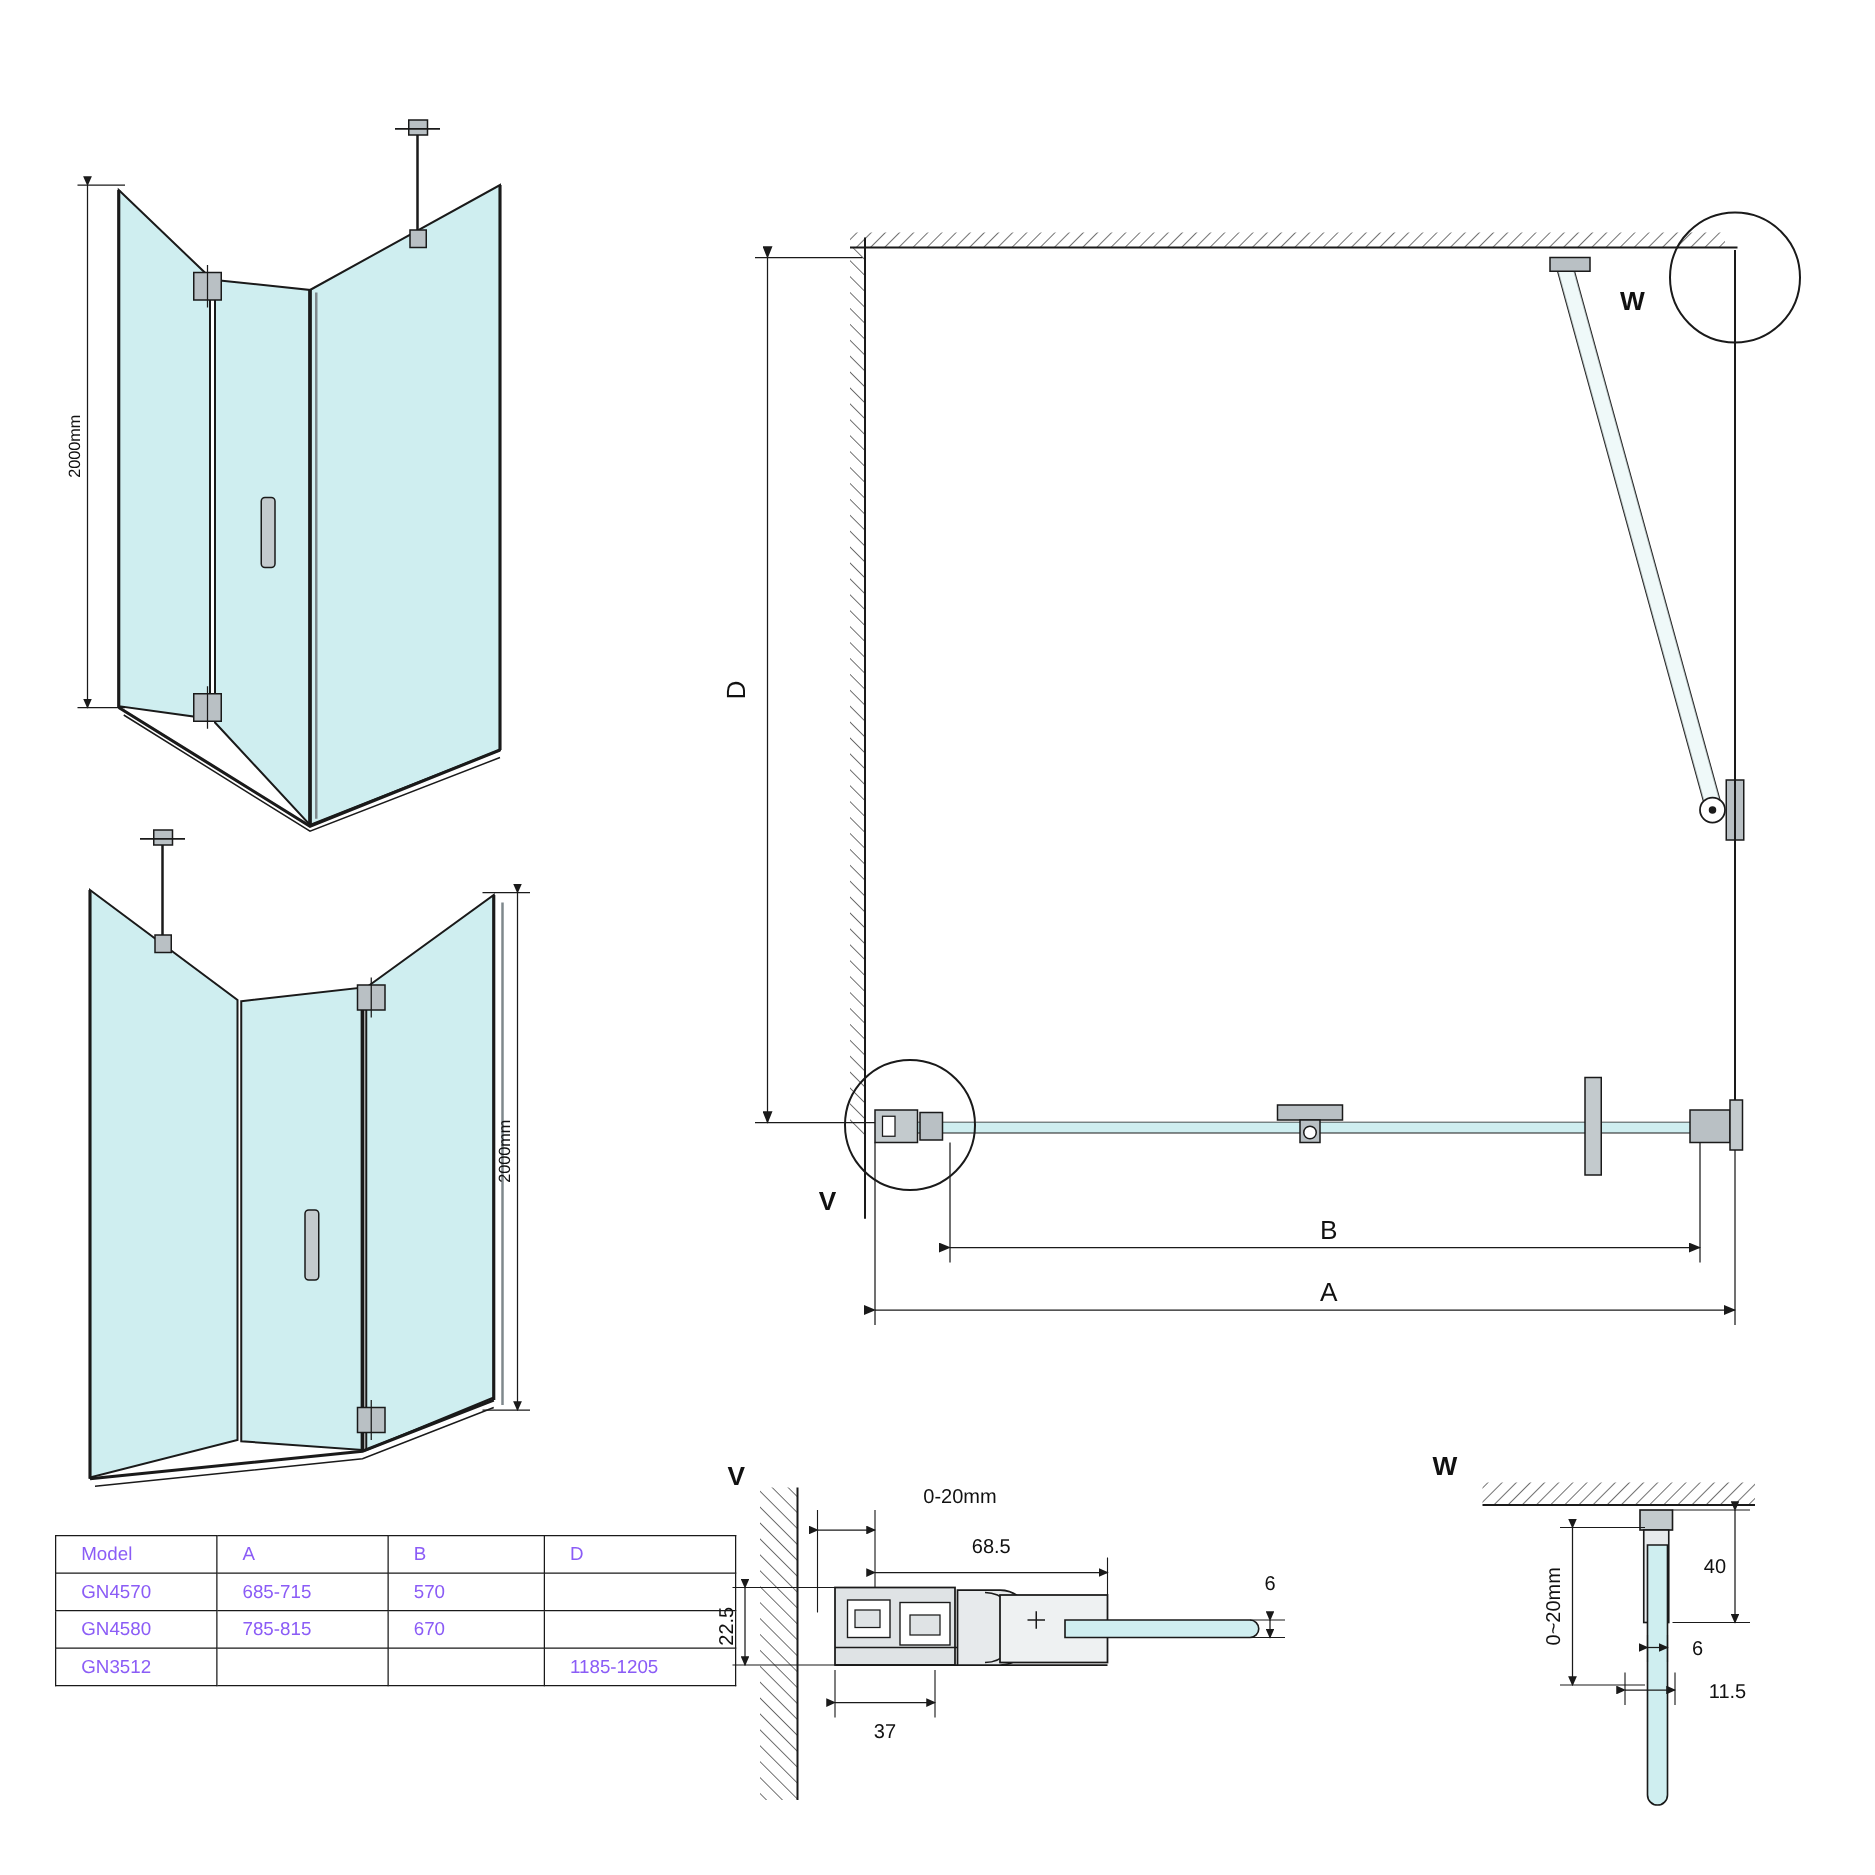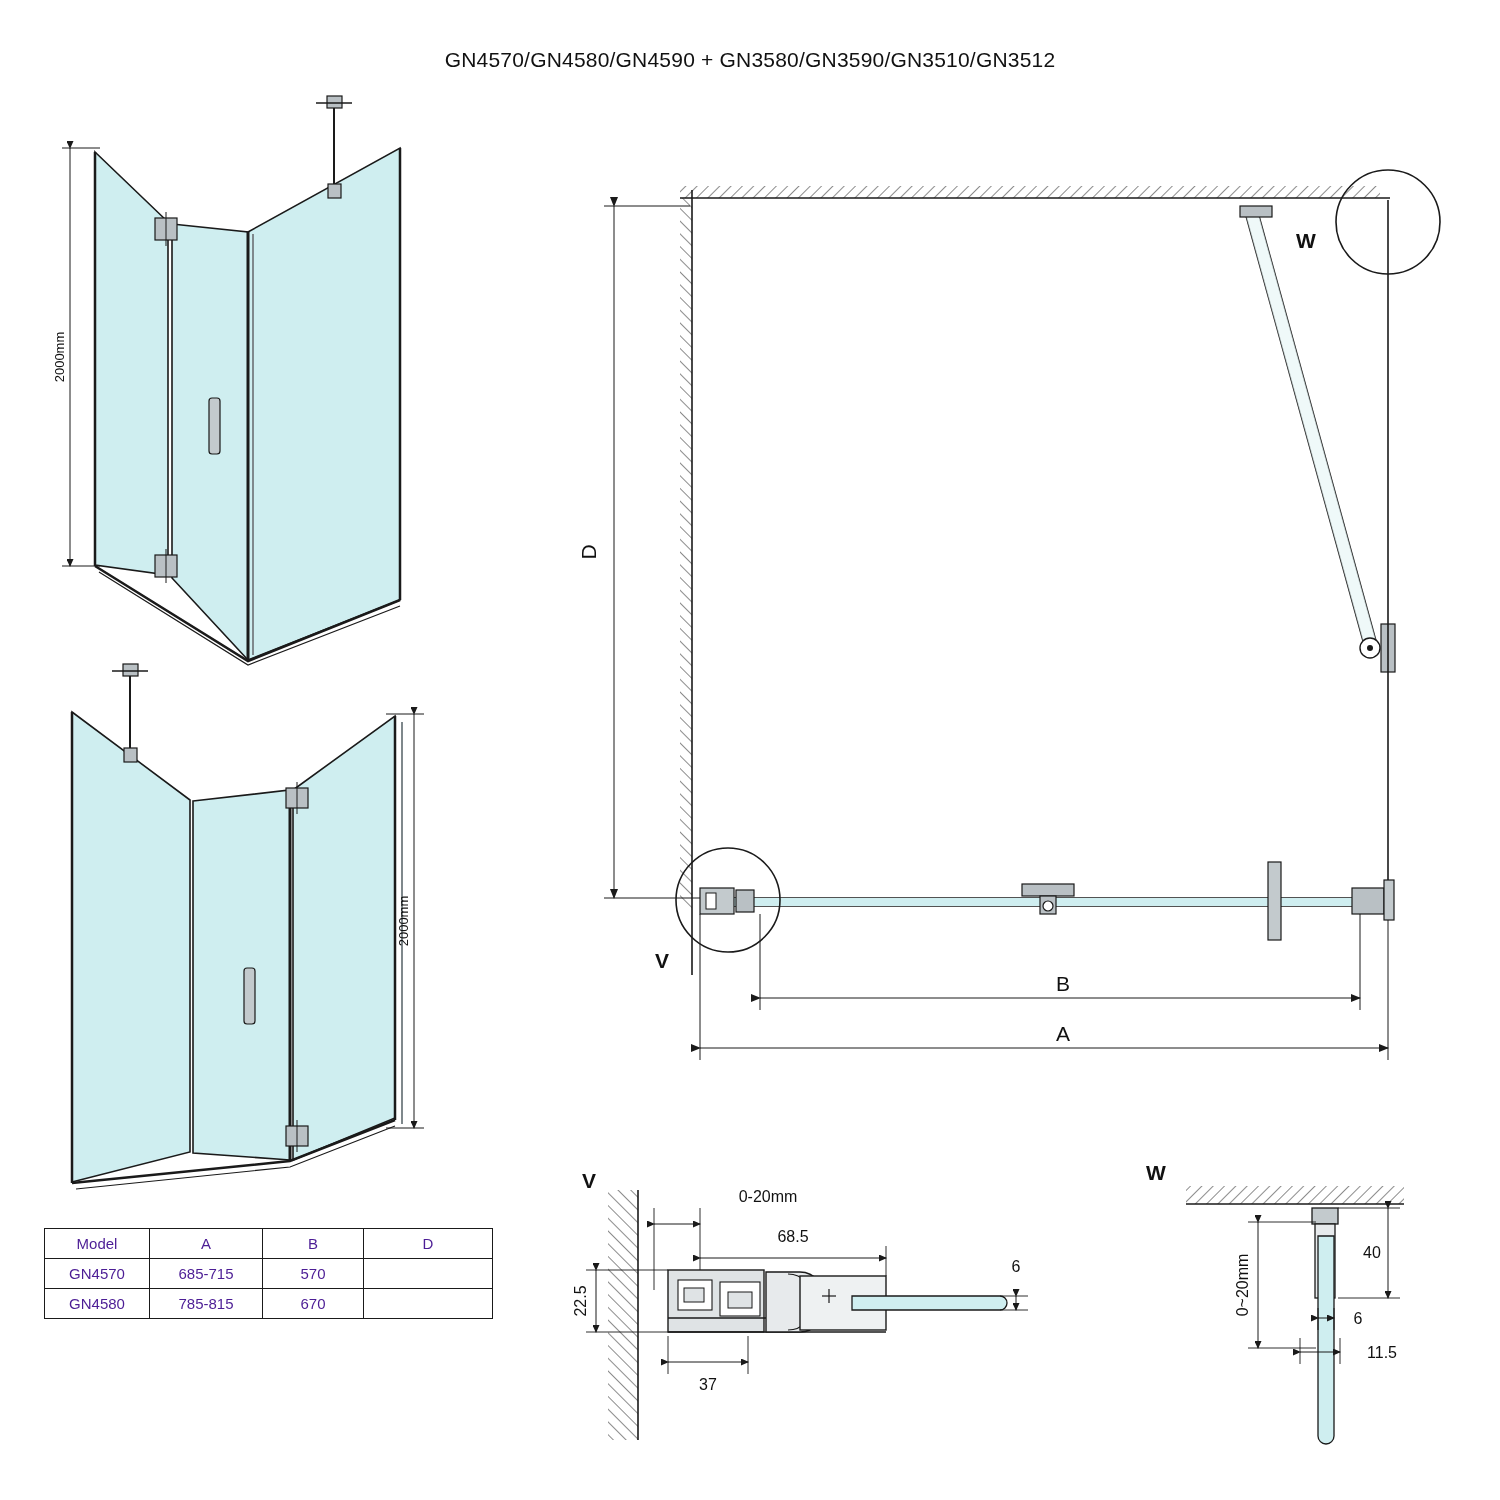--- a/index.html
+++ b/index.html
@@ -44,37 +44,36 @@
   .spec-table {
     position: absolute;
     left: 44px;
     top: 1228px;
     border-collapse: collapse;
     font-size: 15px;
   }
   .spec-table td, .spec-table th {
     border: 1px solid #1a1a1a;
     height: 29px;
-    padding: 0 8px;
-    text-align: center;
+    padding: 0 20px;
+    text-align: left;
     font-weight: normal;
-    color: #4c1d95;
+    color: #8b5cf6;
   }
   .spec-table th { font-weight: normal; }
   .col-model { width: 88px; }
   .col-a { width: 96px; }
   .col-b { width: 84px; }
   .col-d { width: 112px; }
 </style>
 </head>
 <body>
 
 <div class="page">
 
-  <div class="title">GN4570/GN4580/GN4590 + GN3580/GN3590/GN3510/GN3512</div>
 
   <svg class="diagram" viewBox="0 0 1500 1500">
     <defs>
       <marker id="arr" markerWidth="10" markerHeight="8" refX="9" refY="4" orient="auto">
         <path d="M0,0 L10,4 L0,8 z" fill="#1a1a1a"></path>
       </marker>
       <marker id="arrS" markerWidth="8" markerHeight="7" refX="7" refY="3.5" orient="auto">
         <path d="M0,0 L8,3.5 L0,7 z" fill="#1a1a1a"></path>
       </marker>
       <pattern id="hatch" width="8" height="8" patternTransform="rotate(45)" patternUnits="userSpaceOnUse">
@@ -315,16 +314,22 @@
         <td>685-715</td>
         <td>570</td>
         <td></td>
       </tr>
       <tr>
         <td>GN4580</td>
         <td>785-815</td>
         <td>670</td>
         <td></td>
       </tr>
+      <tr>
+        <td>GN3512</td>
+        <td></td>
+        <td></td>
+        <td>1185-1205</td>
+      </tr>
     </tbody>
   </table>
 
 </div>
 
 </body></html>

